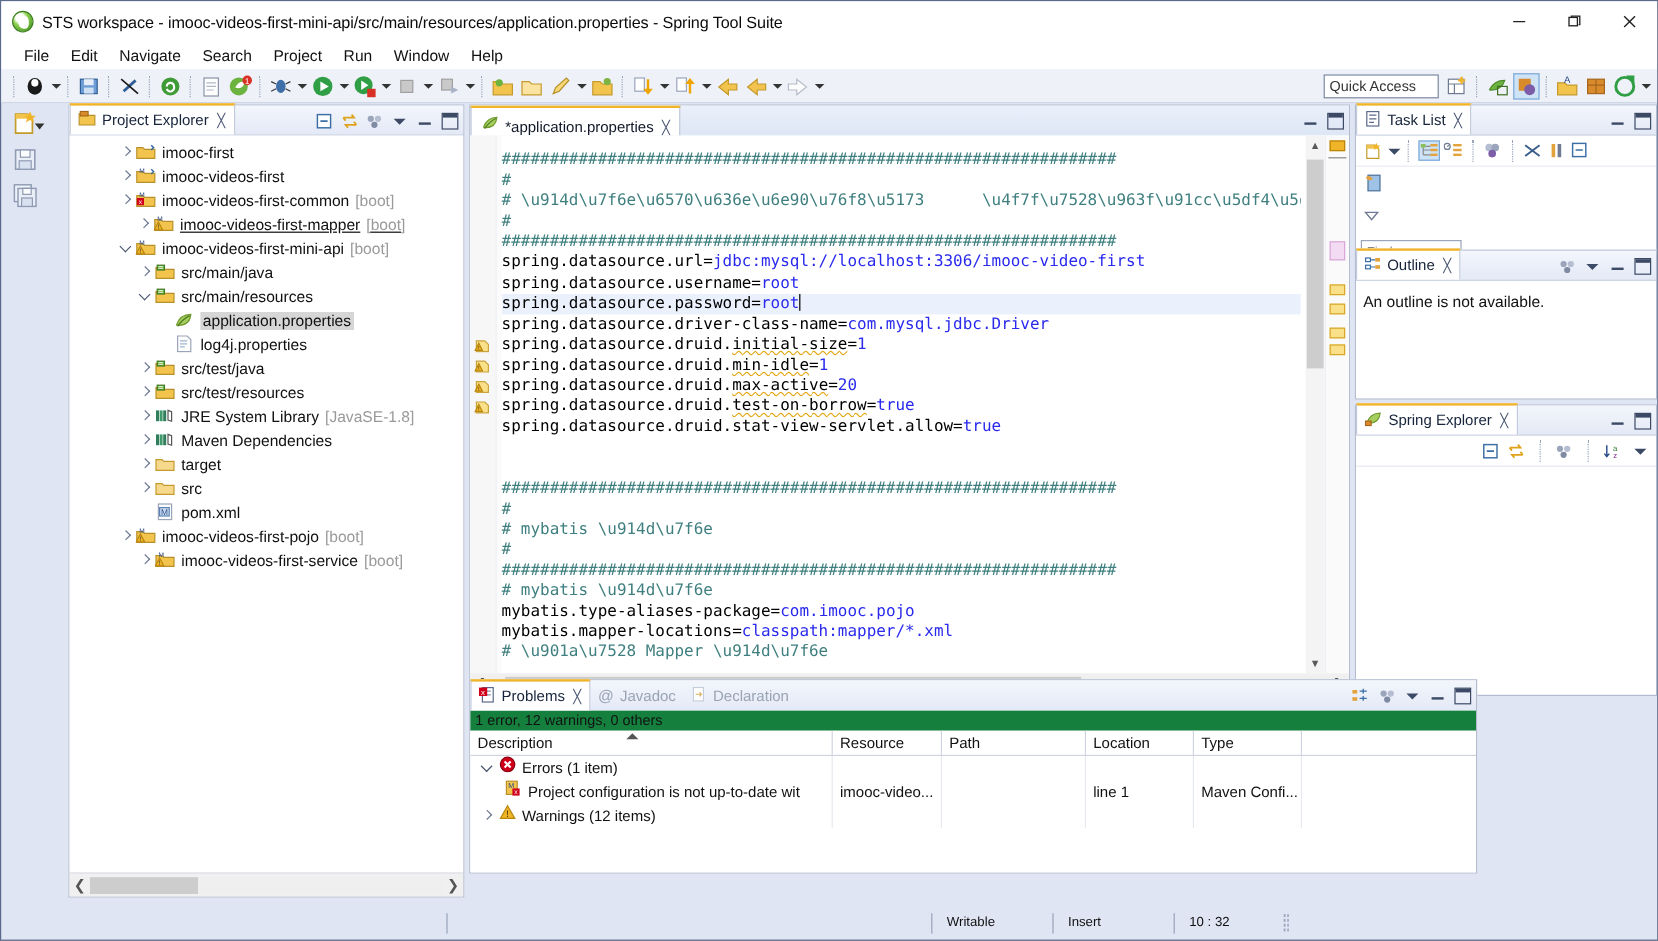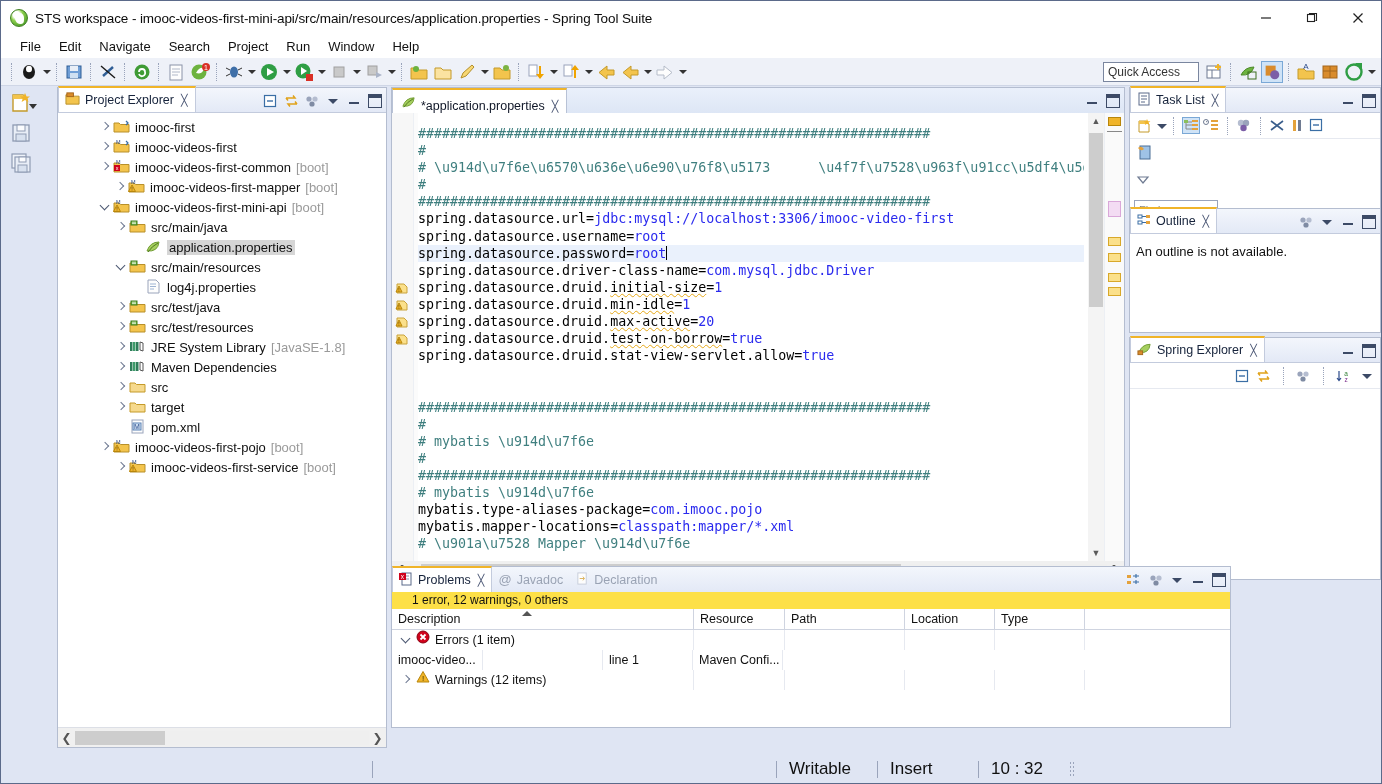--- a/index.html
+++ b/index.html
@@ -256,22 +256,22 @@
   .tl-find {
     position: absolute; left: 4px; bottom: -8px; width: 84px; height: 19px;
     border: 1px solid #9aa4bb; background: #fff; font-size: 11px; color: #888;
     padding-left: 4px; line-height: 18px; overflow: hidden;
   }
 
   
   #problems-panel { left: 390px; top: 565px; width: 840px; height: 162px; }
   .pb-tabrow { height: 25px; background: linear-gradient(#f3f6fc, #e3e9f6); display:flex; align-items:flex-end; position: relative; }
   .pb-summary {
-    height: 17px; font-size: 12px; color: #111; padding-left: 20px;
-    background: #fde047; line-height: 17px;
+    height: 17px; font-size: 12px; color: #111; padding-left: 4px;
+    background: #15803d; line-height: 17px;
   }
   .pb-table { position: absolute; left: 0; top: 42px; right: 0; bottom: 0; background: #fff; }
   .pb-header { display: flex; height: 21px; border-bottom: 1px solid #cfd4e0; background: #fff; }
   .pb-th {
     font-size: 12.5px; color: #111; padding-left: 6px; line-height: 20px;
     border-right: 1px solid #cfd4e0; position: relative; white-space: nowrap;
   }
   .pb-row { display: flex; height: 20px; align-items: center; }
   .pb-td {
     font-size: 12.5px; color: #111; padding-left: 6px; line-height: 19px;
@@ -281,21 +281,21 @@
   .sort-caret {
     position: absolute; left: 130px; top: 2px; width: 0; height: 0;
     border-left: 5px solid transparent; border-right: 5px solid transparent;
     border-bottom: 5px solid #555;
   }
 
   
   .statusbar {
     position: absolute; left: 1px; bottom: 1px; width: 1378px; height: 26px;
     background: #dfe5f3; display: flex; align-items: center;
-    font-size: 17px; color: #101010;
+    font-size: 11px; color: #101010;
   }
   .sb-sep { width: 1px; height: 17px; background: #9aa4bb; margin: 0 0px; }
   .sb-cell { padding: 0 12px; white-space: nowrap; }
 
   .dots-v {
     width: 5px; height: 16px;
     background-image: radial-gradient(#9aa4bb 1px, transparent 1px);
     background-size: 3px 4px;
   }
 </style>
@@ -620,21 +620,21 @@
           <span class="twisty closed"></span>
           <span class="ticon"><svg width="17" height="15" viewBox="0 0 17 15">
               <path d="M1 4 h5 l1.5 1.5 H16 V13 H1 z" fill="#f3c44d" stroke="#b8902a"></path>
               <text x="3" y="5" font-size="5.5" fill="#2b4a8a" font-family="Liberation Sans">M</text>
               <rect x="1" y="6" width="6" height="6" fill="#d0021b"></rect>
               <text x="4" y="11" font-size="5.5" fill="#fff" text-anchor="middle" font-family="Liberation Sans">x</text>
             </svg></span>
           <span class="tlabel">imooc-videos-first-common</span>
           <span class="tsuffix">[boot]</span>
         </div>
-        <div class="tree-row" style="padding-left: 23px;">
+        <div class="tree-row" style="padding-left: 23px; text-decoration: underline;">
           <span class="twisty closed"></span>
           <span class="ticon"><svg width="17" height="15" viewBox="0 0 17 15">
               <path d="M1 4 h5 l1.5 1.5 H16 V13 H1 z" fill="#f3c44d" stroke="#b8902a"></path>
               <text x="3" y="5" font-size="5.5" fill="#2b4a8a" font-family="Liberation Sans">M</text>
               <polygon points="4,6 7.5,12.5 0.5,12.5" fill="#f0b429" stroke="#b8860b"></polygon>
               <text x="4" y="12" font-size="5.5" fill="#333" text-anchor="middle" font-family="Liberation Sans">!</text>
             </svg></span>
           <span class="tlabel">imooc-videos-first-mapper</span>
           <span class="tsuffix">[boot]</span>
         </div>
@@ -652,38 +652,38 @@
         <div class="tree-row" style="padding-left: 24px;">
           <span class="twisty closed"></span>
           <span class="ticon"><svg width="17" height="15" viewBox="0 0 17 15">
               <path d="M1 4 h5 l1.5 1.5 H16 V13 H1 z" fill="#f3c44d" stroke="#b8902a"></path>
               <rect x="2" y="2" width="6" height="4" fill="#6db33f" stroke="#3f7a1e"></rect>
               <line x1="3" y1="3.2" x2="7" y2="3.2" stroke="#fff" stroke-width="0.7"></line>
               <line x1="3" y1="4.6" x2="7" y2="4.6" stroke="#fff" stroke-width="0.7"></line>
             </svg></span>
           <span class="tlabel">src/main/java</span>
         </div>
-        <div class="tree-row selected" style="padding-left: 40px;">
-          <span class="twisty "></span>
-          <span class="ticon"><svg width="17" height="15" viewBox="0 0 17 15">
-              <path d="M2 12 q3 -9 12 -9 q-1 10 -12 9" fill="#a6cf5f" stroke="#6f9b30"></path>
-              <path d="M3 13 q4 -6 10 -9" fill="none" stroke="#4f7a1e"></path>
-            </svg></span>
-          <span class="tlabel">application.properties</span>
-        </div>
         <div class="tree-row" style="padding-left: 24px;">
           <span class="twisty open"></span>
           <span class="ticon"><svg width="17" height="15" viewBox="0 0 17 15">
               <path d="M1 4 h5 l1.5 1.5 H16 V13 H1 z" fill="#f3c44d" stroke="#b8902a"></path>
               <rect x="2" y="2" width="6" height="4" fill="#6db33f" stroke="#3f7a1e"></rect>
               <line x1="3" y1="3.2" x2="7" y2="3.2" stroke="#fff" stroke-width="0.7"></line>
               <line x1="3" y1="4.6" x2="7" y2="4.6" stroke="#fff" stroke-width="0.7"></line>
             </svg></span>
           <span class="tlabel">src/main/resources</span>
         </div>
+        <div class="tree-row selected" style="padding-left: 40px;">
+          <span class="twisty "></span>
+          <span class="ticon"><svg width="17" height="15" viewBox="0 0 17 15">
+              <path d="M2 12 q3 -9 12 -9 q-1 10 -12 9" fill="#a6cf5f" stroke="#6f9b30"></path>
+              <path d="M3 13 q4 -6 10 -9" fill="none" stroke="#4f7a1e"></path>
+            </svg></span>
+          <span class="tlabel">application.properties</span>
+        </div>
         <div class="tree-row" style="padding-left: 40px;">
           <span class="twisty "></span>
           <span class="ticon"><svg width="17" height="15" viewBox="0 0 17 15">
               <path d="M3 1 h8 l3 3 v10 H3 z" fill="#fdfdfd" stroke="#9aa4bb"></path>
               <line x1="5" y1="5" x2="11" y2="5" stroke="#9fb5d4"></line>
               <line x1="5" y1="7.5" x2="11" y2="7.5" stroke="#9fb5d4"></line>
               <line x1="5" y1="10" x2="9" y2="10" stroke="#9fb5d4"></line>
             </svg></span>
           <span class="tlabel">log4j.properties</span>
         </div>
@@ -726,28 +726,28 @@
               <rect x="7" y="3" width="2.5" height="9" fill="#2f7d5a"></rect>
               <path d="M11 3 l3 1 v8 l-3 -1 z" fill="#fff" stroke="#555"></path>
             </svg></span>
           <span class="tlabel">Maven Dependencies</span>
         </div>
         <div class="tree-row" style="padding-left: 24px;">
           <span class="twisty closed"></span>
           <span class="ticon"><svg width="17" height="15" viewBox="0 0 17 15">
               <path d="M1 4 h5 l1.5 1.5 H16 V13 H1 z" fill="#f6d98c" stroke="#c49a2a"></path>
             </svg></span>
+          <span class="tlabel">target</span>
+        </div>
+        <div class="tree-row" style="padding-left: 24px;">
+          <span class="twisty closed"></span>
+          <span class="ticon"><svg width="17" height="15" viewBox="0 0 17 15">
+              <path d="M1 4 h5 l1.5 1.5 H16 V13 H1 z" fill="#f6d98c" stroke="#c49a2a"></path>
+            </svg></span>
           <span class="tlabel">src</span>
-        </div>
-        <div class="tree-row" style="padding-left: 24px;">
-          <span class="twisty closed"></span>
-          <span class="ticon"><svg width="17" height="15" viewBox="0 0 17 15">
-              <path d="M1 4 h5 l1.5 1.5 H16 V13 H1 z" fill="#f6d98c" stroke="#c49a2a"></path>
-            </svg></span>
-          <span class="tlabel">target</span>
         </div>
         <div class="tree-row" style="padding-left: 24px;">
           <span class="twisty "></span>
           <span class="ticon"><svg width="17" height="15" viewBox="0 0 17 15">
               <rect x="3" y="1" width="11" height="13" fill="#fdfdfd" stroke="#9aa4bb"></rect>
               <rect x="4" y="4" width="8" height="7" fill="#cfe0f2" stroke="#5b82b5"></rect>
               <text x="8" y="10" font-size="7" fill="#2b4a8a" text-anchor="middle" font-family="Liberation Sans">M</text>
             </svg></span>
           <span class="tlabel">pom.xml</span>
         </div>
@@ -1101,20 +1101,29 @@
               <span></span>
             </div>
             <div class="pb-td" style="width: 90px;">
               <span></span>
             </div>
             <div class="pb-td" style="width: 90px;">
               <span></span>
             </div>
           </div>
           <div class="pb-row">
+            <div class="pb-td" style="width: 302px; padding-left: 28px;">
+              <span><svg width="15" height="14" viewBox="0 0 15 14">
+                  <rect x="2" y="1" width="9" height="11" fill="#f3c44d" stroke="#b8902a"></rect>
+                  <text x="6" y="7" font-size="6" fill="#2b4a8a" text-anchor="middle" font-family="Liberation Sans">M</text>
+                  <rect x="7" y="7" width="6" height="6" fill="#d0021b"></rect>
+                  <text x="10" y="12" font-size="5.5" fill="#fff" text-anchor="middle" font-family="Liberation Sans">x</text>
+                </svg></span>
+              <span>Project configuration is not up-to-date wit</span>
+            </div>
             <div class="pb-td" style="width: 91px;">
               <span>imooc-video...</span>
             </div>
             <div class="pb-td" style="width: 120px;">
               <span></span>
             </div>
             <div class="pb-td" style="width: 90px;">
               <span>line 1</span>
             </div>
             <div class="pb-td" style="width: 90px;">

